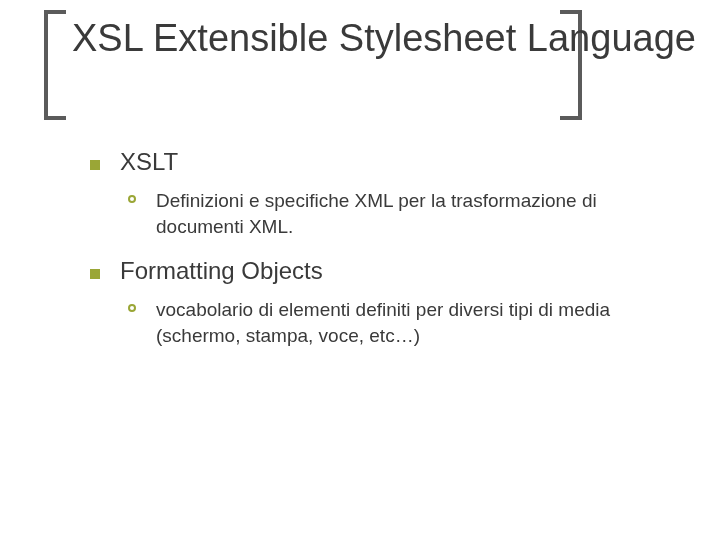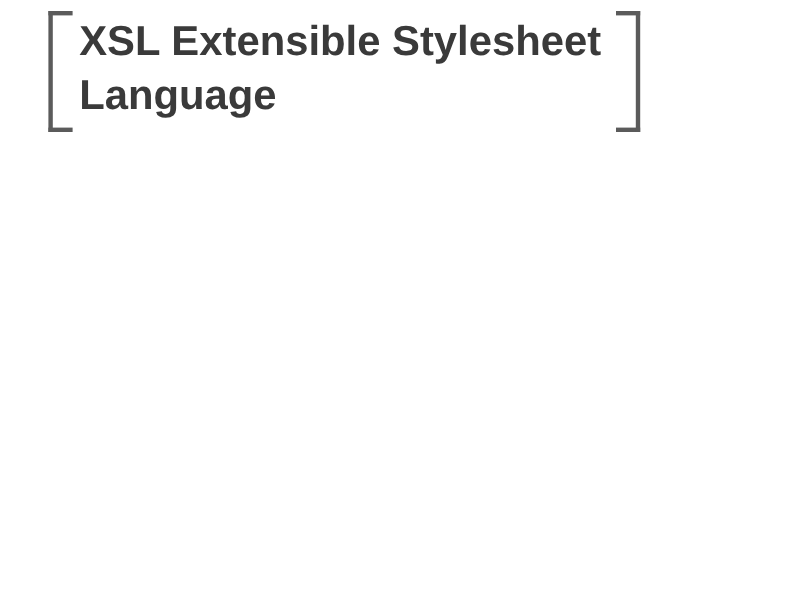--- a/index.html
+++ b/index.html
@@ -30,21 +30,21 @@
     height: 110px;
     border-right: 4px solid #5b5b5b;
   }
   .title {
     position: absolute;
     top: 14px;
     left: 72px;
     font-size: 38px;
     line-height: 1.3;
     color: #3a3a3a;
-    font-weight: 700;
+    font-weight: 400;
   }
   .content {
     position: absolute;
     top: 148px;
     left: 90px;
     right: 40px;
   }
   .lvl1 {
     margin-bottom: 18px;
   }
@@ -90,16 +90,36 @@
 </head>
 <body>
 
 <div class="bracket-left"></div>
 <div class="bracket-right"></div>
 
 <div class="title">XSL Extensible Stylesheet Language</div>
 
 <div class="content">
 
+  <div class="lvl1">
+    <div class="lvl1-row">
+      <div class="sq"></div>
+      <div class="lvl1-label">XSLT</div>
+    </div>
+    <div class="lvl2-row">
+      <div class="circ"></div>
+      <div class="lvl2-text">Definizioni e specifiche XML per la trasformazione di documenti XML.</div>
+    </div>
+  </div>
 
 
+  <div class="lvl1">
+    <div class="lvl1-row">
+      <div class="sq"></div>
+      <div class="lvl1-label">Formatting Objects</div>
+    </div>
+    <div class="lvl2-row">
+      <div class="circ"></div>
+      <div class="lvl2-text">vocabolario di elementi definiti per diversi tipi di media (schermo, stampa, voce, etc…)</div>
+    </div>
+  </div>
 
 </div>
 
 </body></html>

